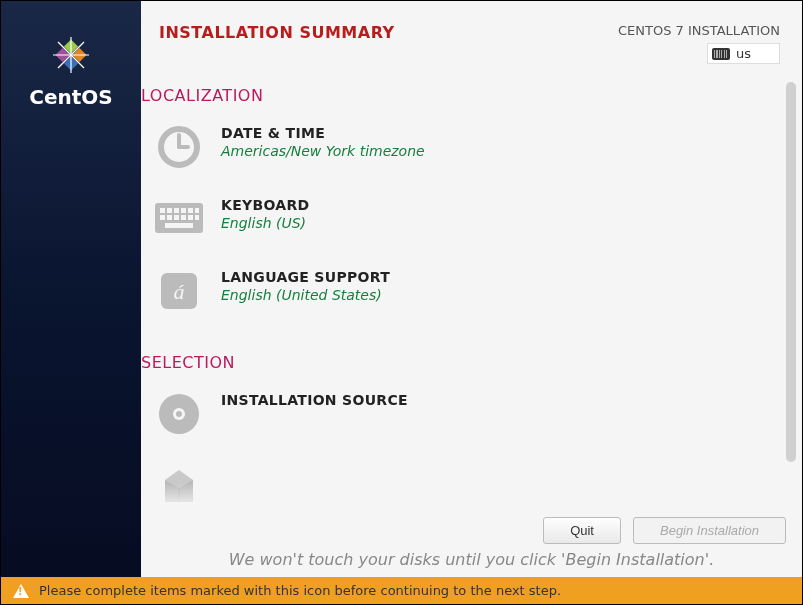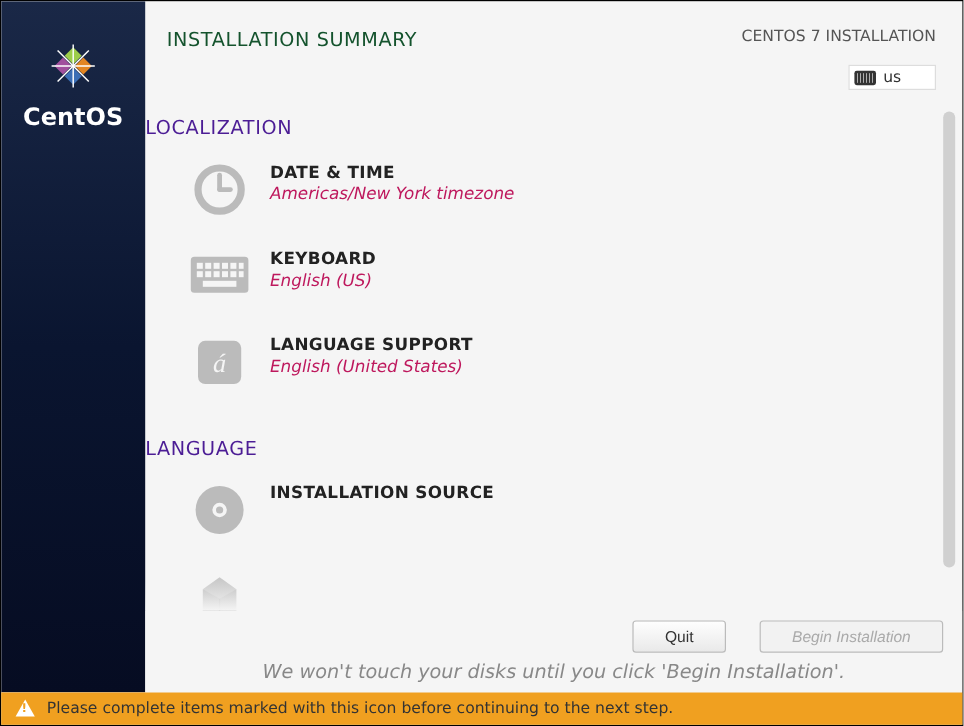--- a/index.html
+++ b/index.html
@@ -17,21 +17,21 @@
   display: flex;
   flex-direction: column;
   border: 1px solid #000;
 }
 .main {
   display: flex;
   flex: 1;
   overflow: hidden;
 }
 .sidebar {
-  width: 120px;
+  width: 140px;
   background: linear-gradient(to bottom, #1a2847 0%, #0a1530 50%, #060c22 100%);
   display: flex;
   flex-direction: column;
   align-items: center;
   padding-top: 30px;
   flex-shrink: 0;
 }
 .logo-wrap {
   display: flex;
   flex-direction: column;
@@ -51,35 +51,35 @@
   overflow: hidden;
 }
 .header {
   display: flex;
   justify-content: space-between;
   padding: 22px 22px 10px 18px;
 }
 .header-left {
   font-size: 16px;
   letter-spacing: 0.5px;
-  color: #14532d;
-  font-weight: 400;
+  color: #b91c1c;
+  font-weight: 700;
 }
 .header-right {
   text-align: right;
   font-size: 13px;
   color: #555;
 }
 .kb-selector {
   display: inline-flex;
   align-items: center;
   background: #fff;
   border: 1px solid #ddd;
   padding: 2px 28px 2px 4px;
-  margin-top: 16px;
+  margin-top: 5px;
   font-size: 13px;
   color: #333;
 }
 .kb-icon {
   width: 18px; height: 12px;
   background: #333;
   border-radius: 2px;
   margin-right: 6px;
   display: inline-block;
   position: relative;
@@ -102,36 +102,36 @@
   position: absolute;
   right: 6px;
   top: 8px;
   width: 10px;
   height: 380px;
   background: #d0d0d0;
   border-radius: 5px;
 }
 .section-title {
   font-size: 16px;
-  color: #4c1d95;
+  color: #be185d;
   letter-spacing: 0.5px;
   padding: 12px 0 10px 0;
 }
 .section {
   padding: 0 20px 10px 0;
 }
 .row {
   display: flex;
   flex-wrap: wrap;
 }
 .spoke {
   display: flex;
   align-items: flex-start;
   width: 340px;
-  padding: 6px 0 14px 36px;
+  padding: 6px 0 14px 12px;
   cursor: pointer;
 }
 .spoke-icon {
   width: 52px;
   height: 52px;
   margin-right: 16px;
   flex-shrink: 0;
   display: flex;
   align-items: center;
   justify-content: center;
@@ -142,33 +142,33 @@
 }
 .spoke-title {
   font-size: 14px;
   font-weight: bold;
   color: #222;
   letter-spacing: 0.3px;
 }
 .spoke-status {
   font-size: 14px;
   font-style: italic;
-  color: #be185d;
+  color: #15803d;
   margin-top: 2px;
 }
 .footer {
   background: #f5f5f5;
   padding: 8px 16px 8px 16px;
   border-top: 0;
   position: relative;
 }
 .footer-buttons {
   display: flex;
   justify-content: flex-end;
-  gap: 28px;
+  gap: 12px;
 }
 .btn {
   padding: 5px 26px;
   border: 1px solid #bbb;
   background: linear-gradient(#fefefe,#e9e9e9);
   border-radius: 3px;
   font-size: 13px;
   color: #333;
   cursor: pointer;
 }
@@ -184,20 +184,21 @@
   color: #888;
   margin-top: 6px;
 }
 .warnbar {
   background: #f0a020;
   color: #333;
   font-size: 13px;
   font-weight: 500;
   padding: 6px 12px;
   display: flex;
+  align-items: center;
   gap: 10px;
 }
 .warnbar .tri {
   width: 0; height: 0;
   border-left: 8px solid transparent;
   border-right: 8px solid transparent;
   border-bottom: 14px solid #fff;
   position: relative;
 }
 .warnbar .tri::after {
@@ -309,21 +310,21 @@
               </div>
               <div class="spoke-text">
                 <div class="spoke-title">LANGUAGE SUPPORT</div>
                 <div class="spoke-status">English (United States)</div>
               </div>
             </div>
           </div>
         </div>
 
         <div class="section">
-          <div class="section-title">LANGUAGE</div>
+          <div class="section-title">SELECTION</div>
           <div class="row">
             <div class="spoke">
               <div class="spoke-icon">
                 <svg width="48" height="48" viewBox="0 0 48 48">
                     <circle cx="24" cy="24" r="20" fill="#bbb"></circle>
                     <circle cx="24" cy="24" r="6" fill="#f5f5f5"></circle>
                     <circle cx="24" cy="24" r="3" fill="#bbb"></circle>
                   </svg>
               </div>
               <div class="spoke-text">

